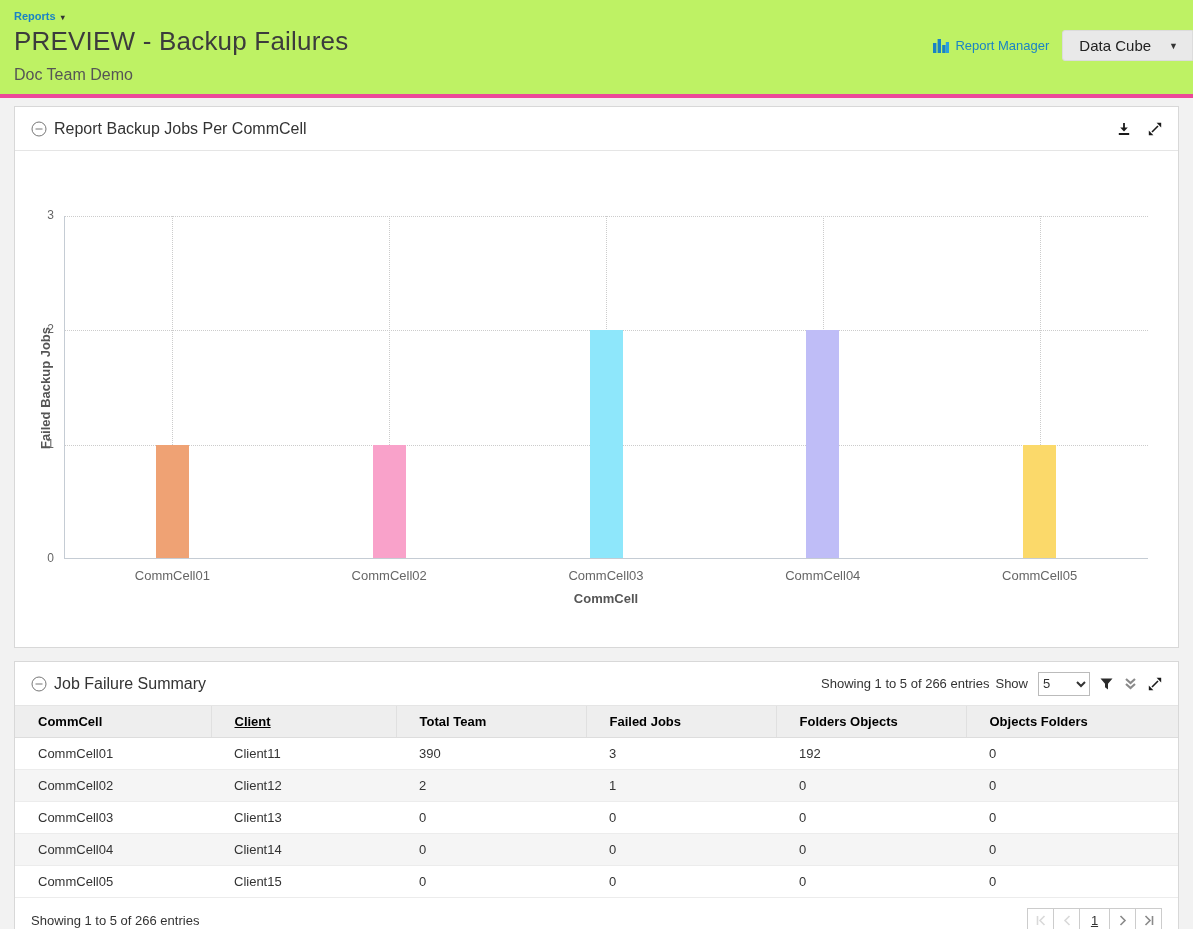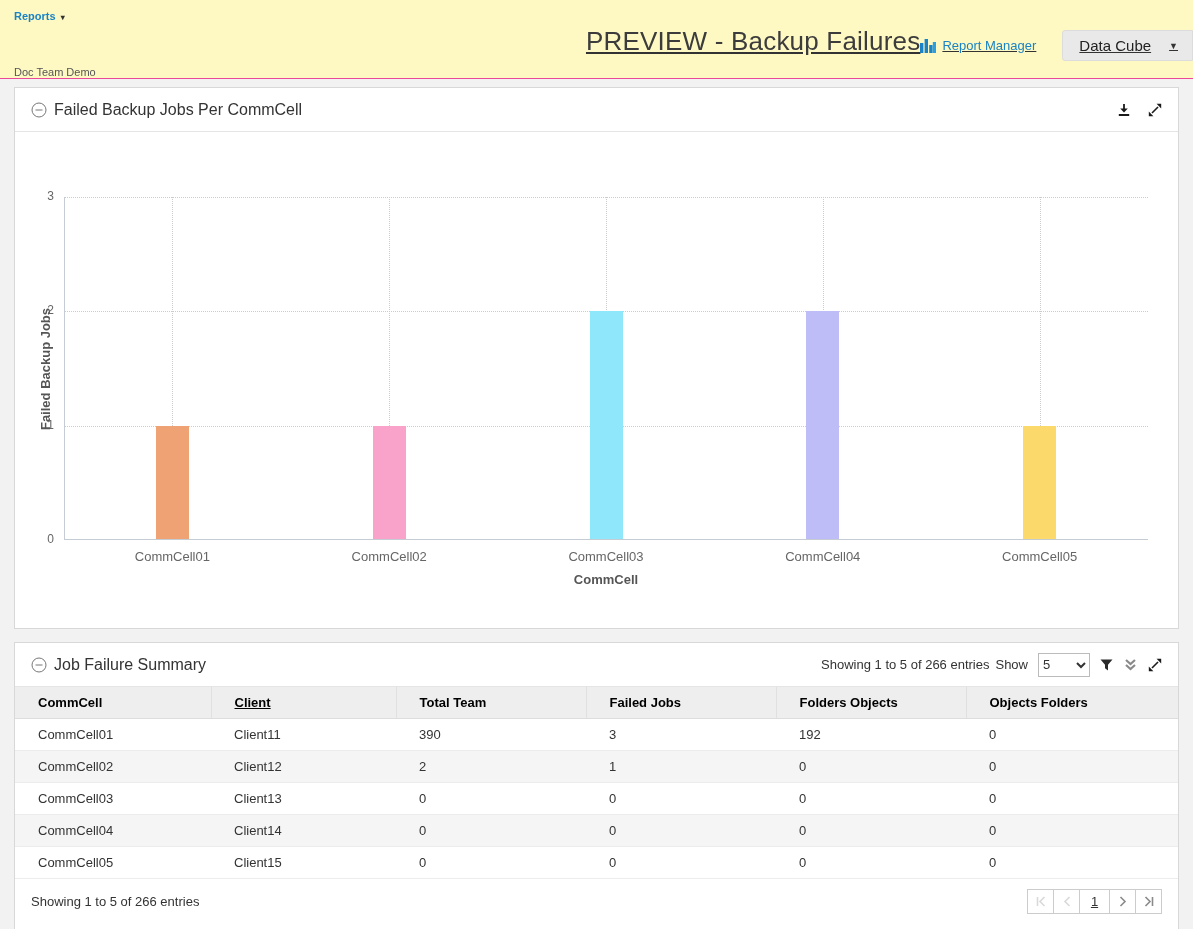--- a/index.html
+++ b/index.html
@@ -4,27 +4,27 @@
 <style>
   * { box-sizing: border-box; margin: 0; padding: 0; }
   html,body { width:1193px; height:929px; }
   body {
     font-family: "Liberation Sans", sans-serif;
     background: #f2f2f2;
     color: #333;
     overflow: hidden;
   }
   
-  .page-header { padding: 6px 14px 0 14px; border-bottom: 1px solid #ec4899; background: #fef9c3; }
+  .page-header { padding: 6px 14px 0 14px; border-bottom: 4px solid #ec4899; background: #bef264; }
   .breadcrumb { font-size: 11px; font-weight: bold; color: #1a83c5; text-decoration: none; cursor: pointer; }
   .breadcrumb .caret { color: #333; font-size: 8px; margin-left: 2px; }
-  .title-row { display: flex; align-items: flex-start; justify-content: flex-end; margin-top: 2px; text-decoration: underline; }
+  .title-row { display: flex; align-items: flex-start; justify-content: space-between; margin-top: 2px; }
   .page-title { font-size: 26px; font-weight: normal; color: #3c3c3c; letter-spacing: 0.2px; }
-  .page-subtitle { font-size: 11px; color: #555; margin: 5px 0 0 0; }
-  .header-right { display: flex; align-items: center; gap: 26px; margin-top: 4px; }
+  .page-subtitle { font-size: 16px; color: #555; margin: 5px 0 10px 0; }
+  .header-right { display: flex; align-items: center; gap: 13px; margin-top: 4px; }
   .rm-link { display: flex; align-items: center; gap: 6px; color: #1a83c5; font-size: 13px; text-decoration: none; cursor: pointer; }
   .datacube-btn {
     display: flex; align-items: center; gap: 18px;
     background: #e9e9e9; border: 1px solid #dcdcdc; border-radius: 3px 0 0 3px;
     font-size: 15px; color: #222; padding: 6px 14px 6px 16px; cursor: pointer;
     margin-right: -14px; min-width: 126px;
   }
   .datacube-btn .caret { font-size: 9px; color: #333; }
   
   .panel { background: #fff; border: 1px solid #d8d8d8; margin: 0 14px; }
@@ -105,21 +105,21 @@
 
 <div class="panel panel-1">
   <div class="panel-header">
     <div class="panel-title">
       <span class="collapse-icon">
         <svg width="16" height="16" viewBox="0 0 16 16">
           <circle cx="8" cy="8" r="7" fill="none" stroke="#777" stroke-width="1"></circle>
           <line x1="4.5" y1="8" x2="11.5" y2="8" stroke="#777" stroke-width="1"></line>
         </svg>
       </span>
-      <span>Failed Backup Jobs Per CommCell</span>
+      <span>Report Backup Jobs Per CommCell</span>
     </div>
     <div class="panel-tools">
       <span class="tool-icon">
         <svg width="14" height="14" viewBox="0 0 14 14">
           <path d="M7 1 v6" stroke="#1a1a1a" stroke-width="1.8" fill="none"></path>
           <path d="M3.2 5.6 L7 9.6 L10.8 5.6 z" fill="#1a1a1a"></path>
           <rect x="1.8" y="11" width="10.4" height="2" fill="#1a1a1a"></rect>
         </svg>
       </span>
       <span class="tool-icon">

